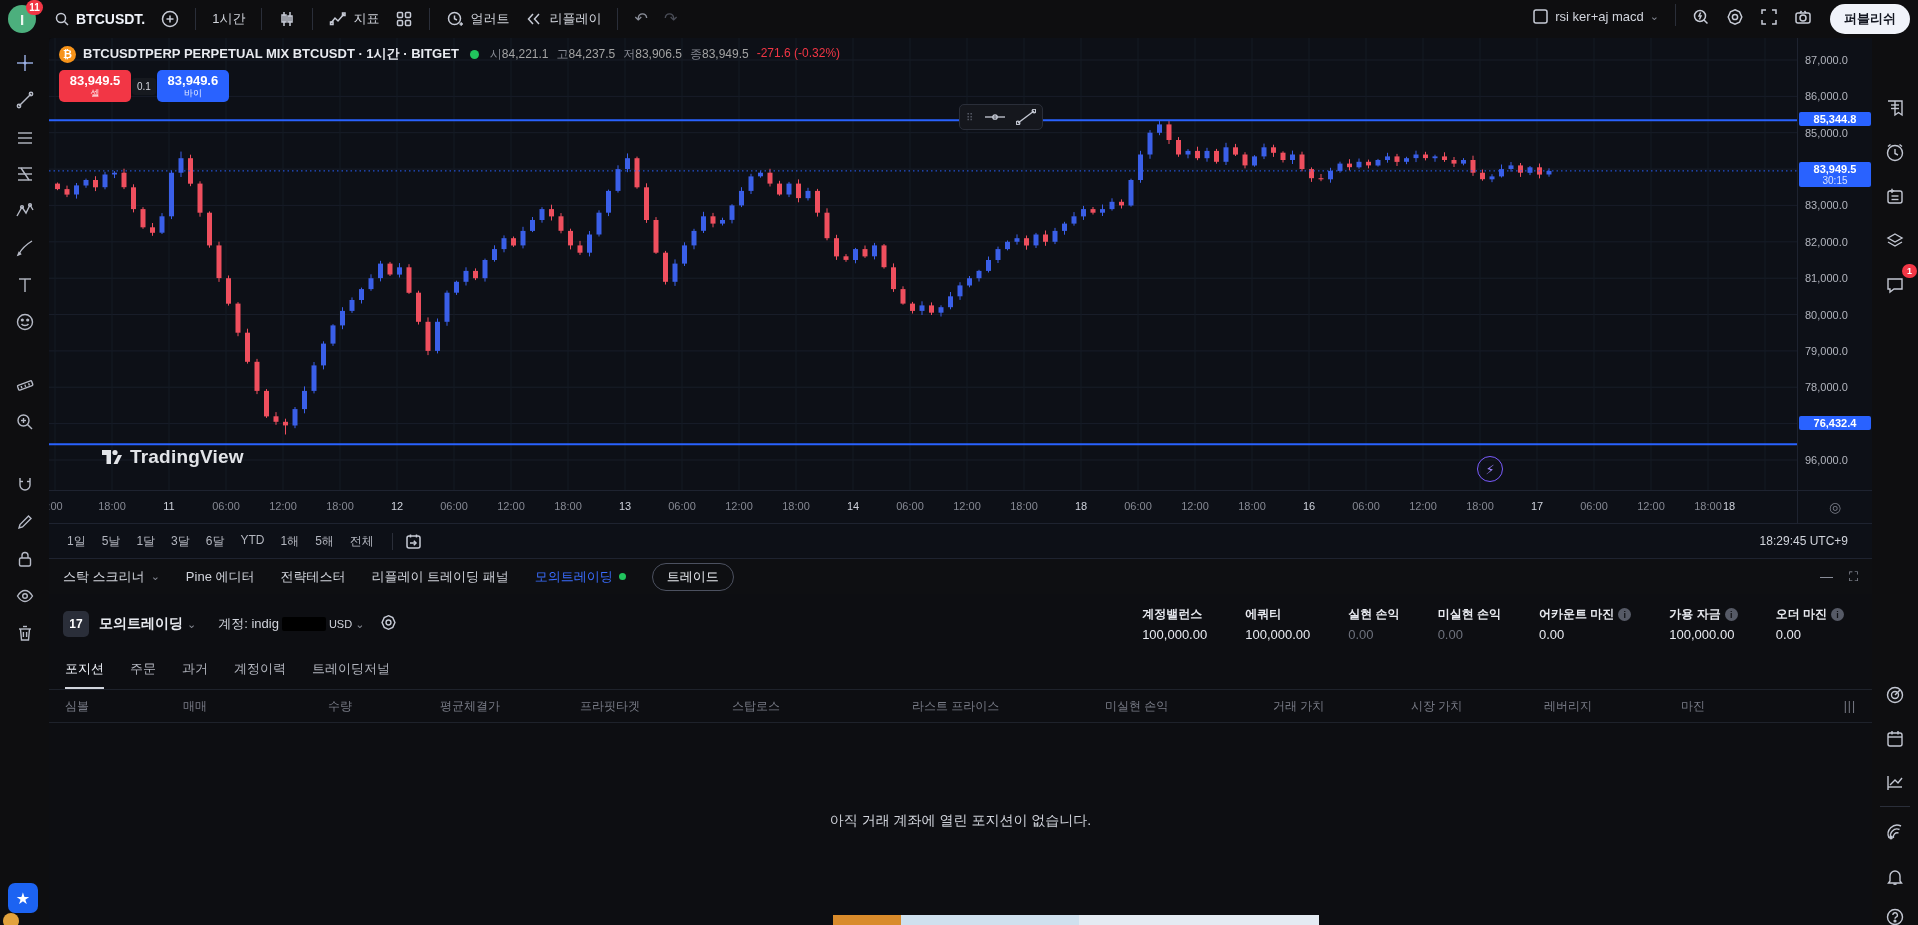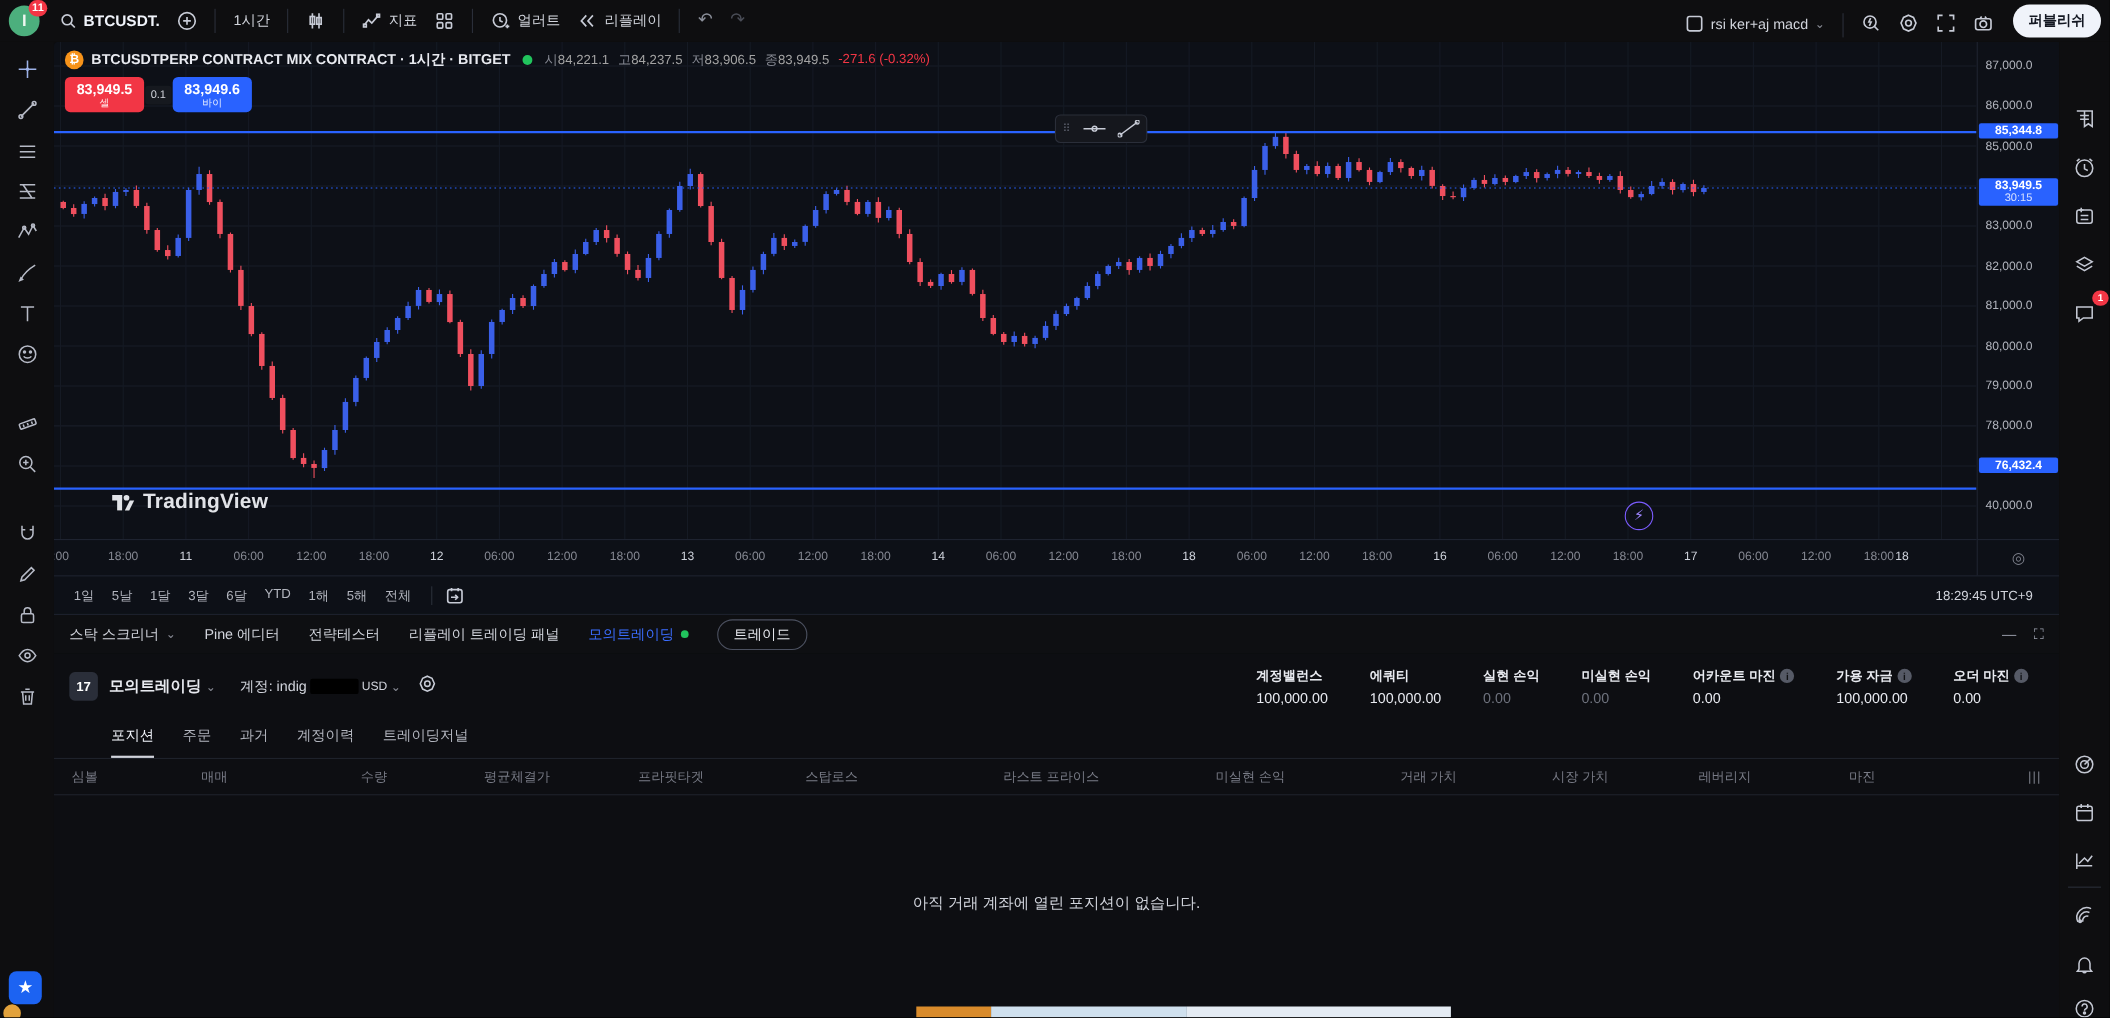--- a/index.html
+++ b/index.html
@@ -2,21 +2,21 @@
 <html><head>
 <meta charset="utf-8">
 <style>
   * { margin:0; padding:0; box-sizing:border-box; }
   html,body { background:#000; }
   body { font-family:"Liberation Sans","DejaVu Sans",sans-serif; }
   #app { position:relative; width:1918px; height:925px; background:#0c0c0e; overflow:hidden; color:#d1d4dc; }
 
   
   #topbar { position:absolute; left:0; top:0; width:1918px; height:38px; background:#0e0e10; display:flex; align-items:center; padding:0 8px; z-index:30; }
-  .tb-group { display:flex; align-items:flex-end; }
+  .tb-group { display:flex; align-items:flex-start; }
   .tb-sep { width:1px; height:22px; background:#2a2e39; margin:0 8px; }
   .tb-btn { display:flex; align-items:center; gap:6px; padding:4px 8px; border-radius:6px; color:#d1d4dc; font-size:13px; cursor:pointer; }
   .avatar-wrap { position:relative; width:28px; height:28px; margin-right:10px; }
   .avatar { width:28px; height:28px; border-radius:50%; background:#4caf7d; display:flex; align-items:center; justify-content:center; color:#eef7f0; font-weight:bold; font-size:15px; }
   .badge { position:absolute; top:-5px; right:-7px; min-width:17px; height:15px; border-radius:8px; background:#f23645; color:#fff; font-size:10px; font-weight:bold; display:flex; align-items:center; justify-content:center; padding:0 3px; }
   .sym-search { font-weight:bold; font-size:14px; color:#f0f3fa; }
   .icon-svg { stroke:#c7cbd6; fill:none; stroke-width:1.5; }
   .uni { color:#c7cbd6; font-size:16px; line-height:1; }
   #publish-btn { background:#f0f3fa; color:#131722; font-weight:bold; font-size:13px; border-radius:16px; padding:6px 14px; margin-left:10px; cursor:pointer; }
   .chev { color:#868993; font-size:11px; }
@@ -101,21 +101,21 @@
   #tp-gear { margin-left:16px; }
   #tp-stats { margin-left:auto; display:flex; gap:38px; padding-right:14px; }
   .stat { text-align:left; }
   .stat .sl { font-size:12px; font-weight:bold; color:#e8eaf0; display:flex; align-items:center; gap:4px; }
   .stat .sv { font-size:13px; color:#e8eaf0; margin-top:4px; }
   .stat .sv.dim { color:#6e727d; }
   .info-i { width:13px; height:13px; border-radius:50%; background:#565a66; color:#101114; font-size:9px; font-weight:bold; display:inline-flex; align-items:center; justify-content:center; }
 
   #tp-subtabs { display:flex; gap:26px; padding:12px 16px 0; font-size:13px; color:#b2b5be; }
   .subtab { padding-bottom:9px; cursor:pointer; }
-  .subtab.active { color:#f0f3fa; border-bottom:2px solid #d1d4dc;margin-left:36px; }
+  .subtab.active { color:#f0f3fa; border-bottom:2px solid #d1d4dc; }
 
   #tp-thead { display:flex; align-items:center; height:34px; border-top:1px solid #1e222b; border-bottom:1px solid #1e222b; font-size:12px; color:#787b86; padding:16px 16px; }
   .th { flex:0 0 auto; }
   #tp-cols-icon { margin-left:auto; color:#787b86; letter-spacing:1px; cursor:pointer; }
 
   #tp-empty { position:absolute; left:0; right:0; top:218px; text-align:center; font-size:14px; color:#d1d4dc; }
 
   
   .sliver { position:absolute; bottom:0; height:10px; z-index:40; }
   #sliver-orange { left:833px; width:68px; background:#d98b2b; }
@@ -802,21 +802,21 @@
           <rect x="1488.0" y="129.3" width="5" height="7.3" fill="#ef4f5e"></rect>
           <line x1="1500.0" y1="130.3" x2="1500.0" y2="138.7" stroke="#3a5fe8" stroke-width="1"></line>
           <rect x="1497.5" y="132.9" width="5" height="3.6" fill="#3a5fe8"></rect>
           <line x1="0" y1="82.2" x2="1748" y2="82.2" stroke="#2962ff" stroke-width="2"></line>
           <line x1="0" y1="406.2" x2="1748" y2="406.2" stroke="#2962ff" stroke-width="2"></line>
           <line x1="0" y1="132.9" x2="1748" y2="132.9" stroke="#2962ff" stroke-width="1" stroke-dasharray="1.5,3"></line>
         </svg>
 
       <div id="legend">
         <div class="btc-ic">₿</div>
-        <span id="sym-title">BTCUSDTPERP CONTRACT MIX CONTRACT · 1시간 · BITGET</span>
+        <span id="sym-title">BTCUSDTPERP PERPETUAL MIX BTCUSDT · 1시간 · BITGET</span>
         <span class="mkt-dot"></span>
         <div class="ohlc">
           <span><span class="lb">시</span><span class="vl">84,221.1</span></span>
           <span><span class="lb">고</span><span class="vl">84,237.5</span></span>
           <span><span class="lb">저</span><span class="vl">83,906.5</span></span>
           <span><span class="lb">종</span><span class="vl">83,949.5</span></span>
           <span class="chg">-271.6 (-0.32%)</span>
         </div>
       </div>
 
@@ -865,21 +865,21 @@
         <div class="pa-tick" style="top:52px">86,000.0</div>
         <div class="pa-tick" style="top:89px">85,000.0</div>
         <div class="pa-tick" style="top:125px">84,000.0</div>
         <div class="pa-tick" style="top:161px">83,000.0</div>
         <div class="pa-tick" style="top:198px">82,000.0</div>
         <div class="pa-tick" style="top:234px">81,000.0</div>
         <div class="pa-tick" style="top:271px">80,000.0</div>
         <div class="pa-tick" style="top:307px">79,000.0</div>
         <div class="pa-tick" style="top:343px">78,000.0</div>
         <div class="pa-tick" style="top:380px">77,000.0</div>
-        <div class="pa-tick" style="top:416px">40,000.0</div>
+        <div class="pa-tick" style="top:416px">96,000.0</div>
         <div class="pa-blue" style="top:74px;font-size:11px">85,344.8</div>
         <div class="pa-blue" style="top:378px;font-size:11px">76,432.4</div>
         <div class="pa-blue" style="top:124px;font-size:11px">83,949.5<div class="pa-countdown">30:15</div></div>
       </div>
     <div id="time-axis">
         <div class="ta-label" style="left:6px">:00</div>
         <div class="ta-label" style="left:63px">18:00</div>
         <div class="ta-label day" style="left:120px">11</div>
         <div class="ta-label" style="left:177px">06:00</div>
         <div class="ta-label" style="left:234px">12:00</div>

